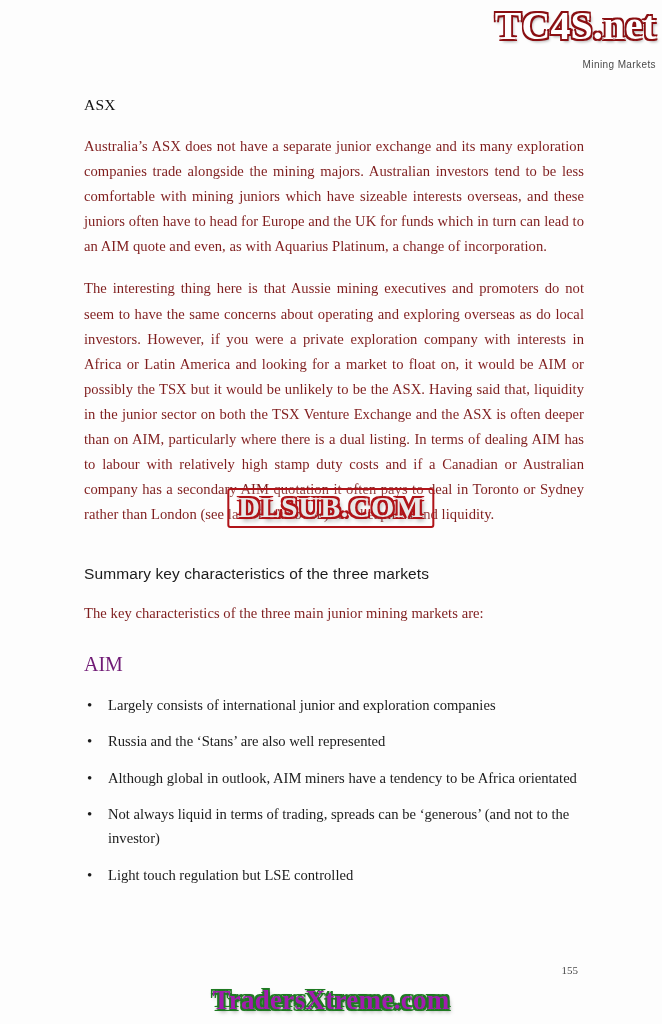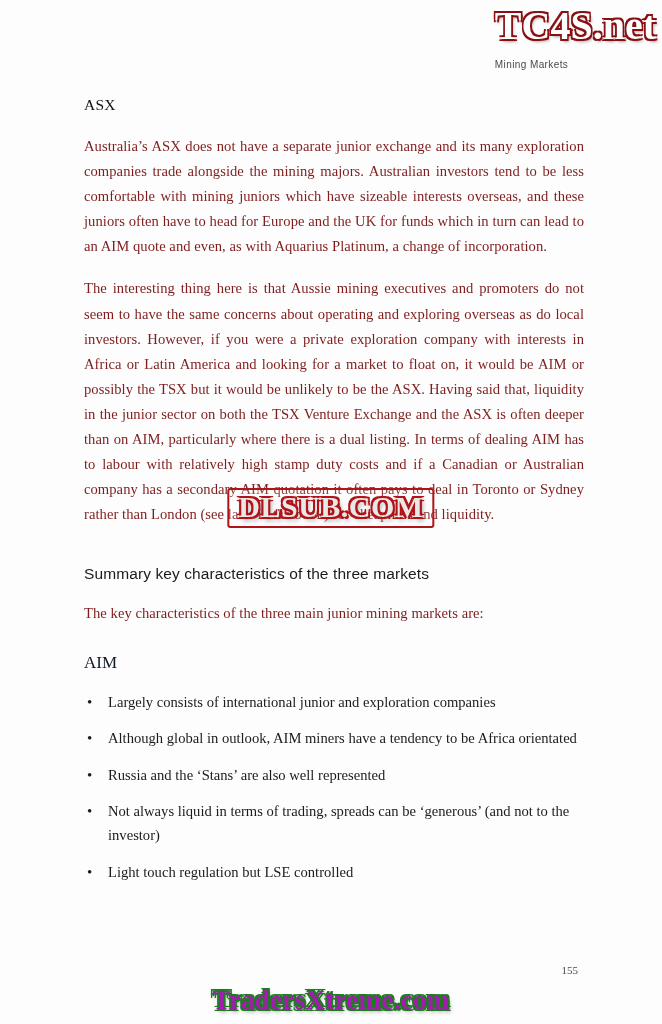--- a/index.html
+++ b/index.html
@@ -20,21 +20,21 @@
     position: absolute;
     inset: 0;
     background: #fdfdfd;
   }
 
   
   .brand-logo {
     position: absolute;
     top: 6px;
     right: 6px;
-    text-align: left;
+    text-align: right;
     line-height: 1;
     user-select: none;
   }
   .brand-logo .brand-main {
     font-family: "Liberation Serif", serif;
     font-weight: bold;
     font-size: 40px;
     color: #ffffff;
     letter-spacing: 0px;
     text-shadow:
@@ -83,23 +83,23 @@
     font-family: Liberation Sans, sans-serif;
     font-size: 15.5px;
     font-weight: normal;
     color: #1b1b1b;
     margin: 38px 0 18px 0;
     letter-spacing: 0.1px;
   }
 
   h4.list-heading {
     font-family: "Liberation Serif", serif;
-    font-size: 17px;
+    font-size: 20px;
     font-weight: normal;
-    color: #0f172a;
+    color: #701a75;
     margin: 26px 0 18px 0;
   }
 
   ul.bullets {
     list-style: none;
     margin: 0;
     padding: 0;
   }
   ul.bullets li {
     position: relative;
@@ -199,22 +199,22 @@
     <p class="body-text">The interesting thing here is that Aussie mining executives and promoters do not seem to have the same concerns about operating and exploring overseas as do local investors. However, if you were a private exploration company with interests in Africa or Latin America and looking for a market to float on, it would be AIM or possibly the TSX but it would be unlikely to be the ASX. Having said that, liquidity in the junior sector on both the TSX Venture Exchange and the ASX is often deeper than on AIM, particularly where there is a dual listing. In terms of dealing AIM has to labour with relatively high stamp duty costs and if a Canadian or Australian company has a secondary AIM quotation it often pays to deal in Toronto or Sydney rather than London (see later in the book) for cheapness and liquidity.</p>
 
     <h3 class="sub-heading">Summary key characteristics of the three markets</h3>
 
     <p class="body-text">The key characteristics of the three main junior mining markets are:</p>
 
     <h4 class="list-heading">AIM</h4>
 
     <ul class="bullets">
       <li>Largely consists of international junior and exploration companies</li>
+      <li>Russia and the ‘Stans’ are also well represented</li>
       <li>Although global in outlook, AIM miners have a tendency to be Africa orientated</li>
-      <li>Russia and the ‘Stans’ are also well represented</li>
       <li>Not always liquid in terms of trading, spreads can be ‘generous’ (and not to the investor)</li>
       <li>Light touch regulation but LSE controlled</li>
     </ul>
 
   </div>
 
   <div class="center-watermark">
     <span class="wm-border">DLSUB.COM</span>
   </div>
 

